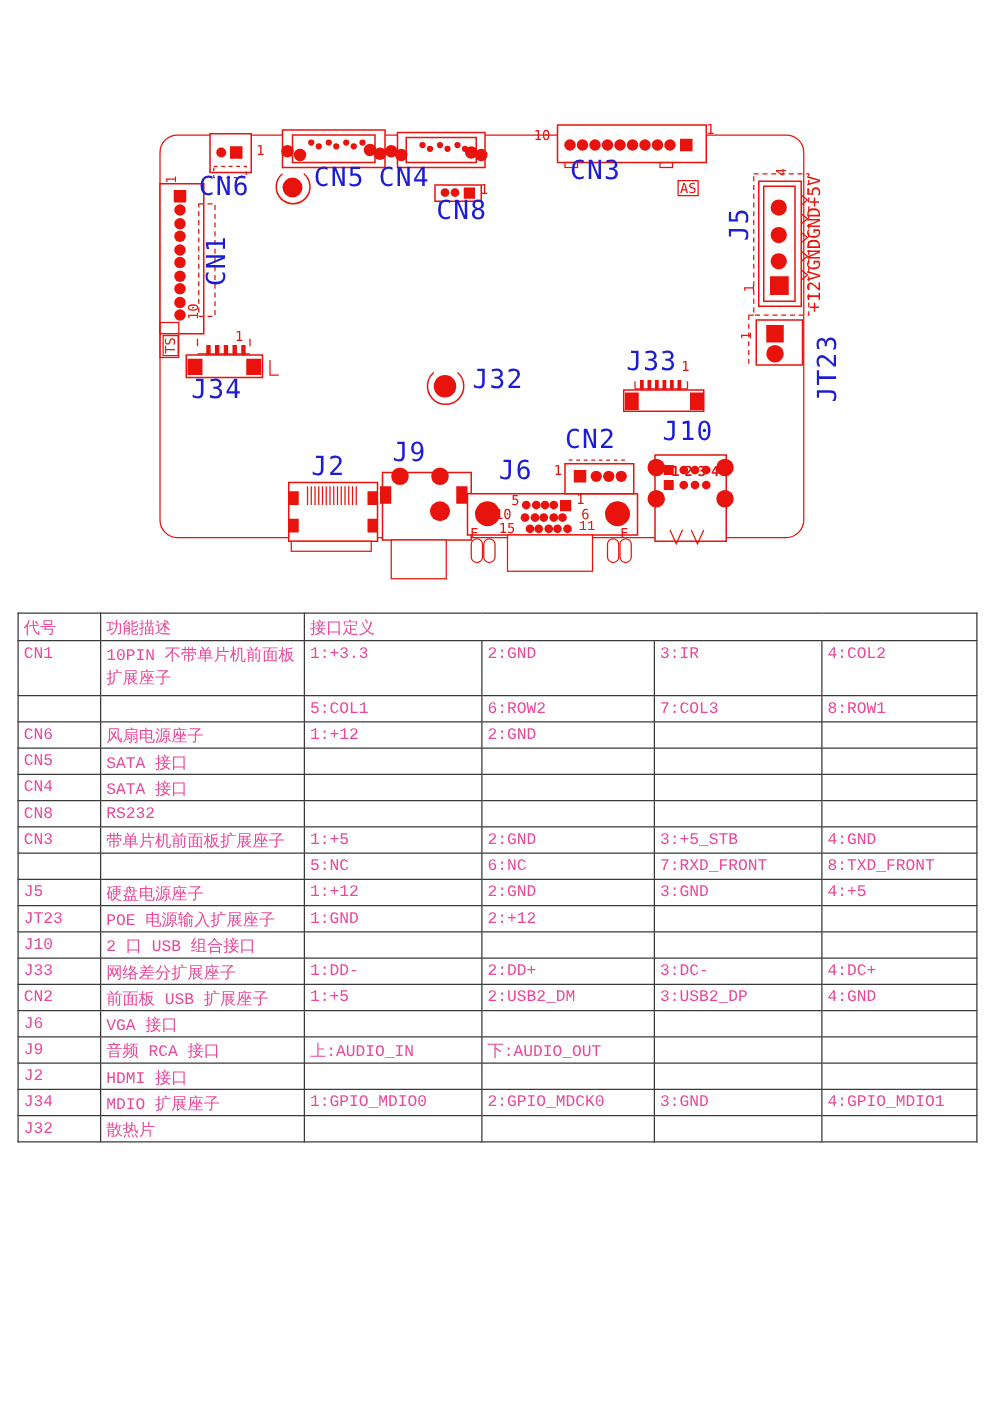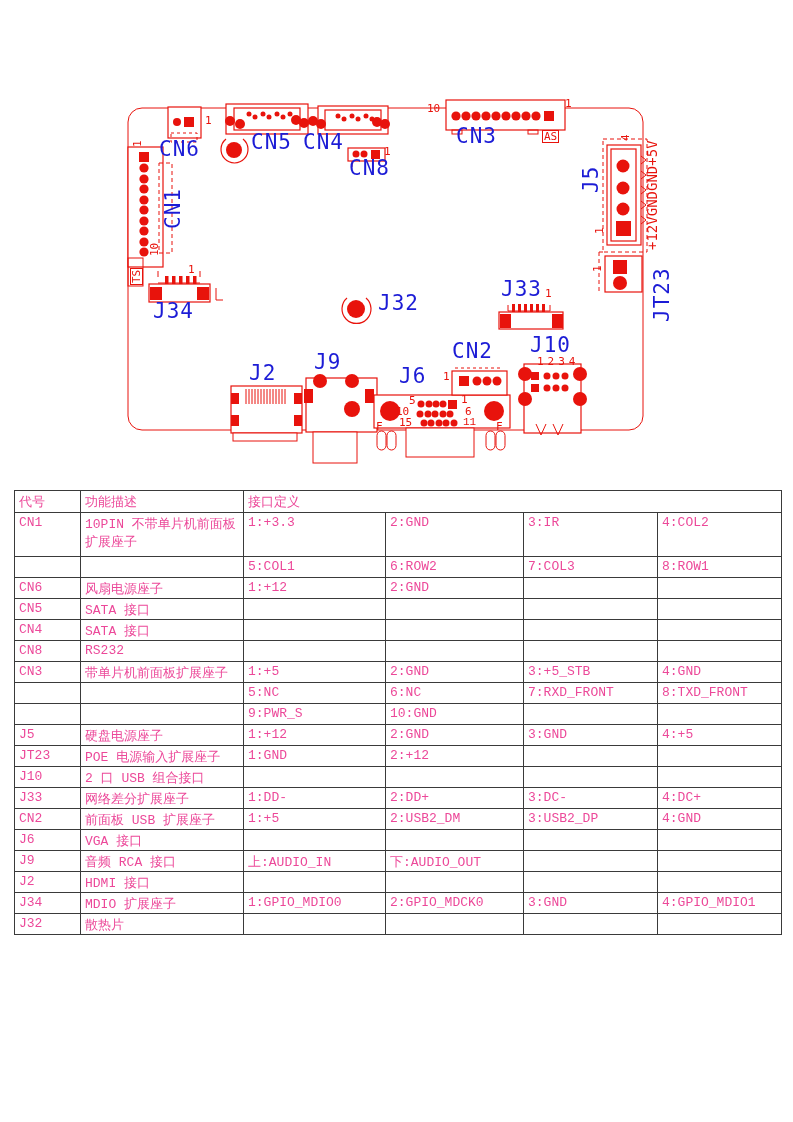--- a/index.html
+++ b/index.html
@@ -273,29 +273,29 @@
       <span class="ann b" style="left: 399px; top: 366px;">J6</span>
       <span class="ann b" style="left: 452px; top: 341px;">CN2</span>
       <span class="ann b" style="left: 530px; top: 335px;">J10</span>
       <span class="ann r v" style="left: 132px; top: 147px;">1</span>
       <span class="ann r v" style="left: 149px; top: 256px;">10</span>
       <span class="ann r bx v" style="left: 130px; top: 285px;">TS</span>
       <span class="ann r" style="left: 205px; top: 115px;">1</span>
       <span class="ann r" style="left: 384px; top: 146px;">1</span>
       <span class="ann r" style="left: 427px; top: 103px;">10</span>
       <span class="ann r" style="left: 565px; top: 98px;">1</span>
-      <span class="ann r bx" style="left: 542px; top: 130px;">AS</span>
+      <span class="ann r bx" style="left: 542px; top: 144px;">AS</span>
       <span class="ann r v" style="left: 620px; top: 141px;">4</span>
       <span class="ann r v" style="left: 594px; top: 234px;">1</span>
       <span class="ann rm v" style="left: 645px; top: 250px;">+12VGNDGND+5V</span>
       <span class="ann r v" style="left: 592px; top: 272px;">1</span>
       <span class="ann r" style="left: 188px; top: 264px;">1</span>
       <span class="ann r" style="left: 545px; top: 288px;">1</span>
       <span class="ann r" style="left: 443px; top: 371px;">1</span>
-      <span class="ann r sp" style="left: 537px; top: 356px;">1234</span>
+      <span class="ann r sp" style="left: 537px; top: 372px; font-weight: bold;">1234</span>
       <span class="ann r" style="left: 409px; top: 395px;">5</span>
       <span class="ann r" style="left: 461px; top: 394px;">1</span>
       <span class="ann r" style="left: 396px; top: 406px;">10</span>
       <span class="ann r" style="left: 465px; top: 406px;">6</span>
       <span class="ann r" style="left: 399px; top: 417px;">15</span>
       <span class="ann r" style="left: 463px; top: 417px; font-family: Liberation Mono, monospace;">11</span>
       <span class="ann r" style="left: 376px; top: 421px;">F</span>
       <span class="ann r" style="left: 496px; top: 421px;">F</span>
     </div>
 </div>
@@ -375,28 +375,20 @@
       </tr>
       <tr>
         <td></td>
         <td></td>
         <td>5:NC</td>
         <td>6:NC</td>
         <td>7:RXD_FRONT</td>
         <td>8:TXD_FRONT</td>
       </tr>
       <tr>
-        <td></td>
-        <td></td>
-        <td>9:PWR_S</td>
-        <td>10:GND</td>
-        <td></td>
-        <td></td>
-      </tr>
-      <tr>
         <td>J5</td>
         <td>硬盘电源座子</td>
         <td>1:+12</td>
         <td>2:GND</td>
         <td>3:GND</td>
         <td>4:+5</td>
       </tr>
       <tr>
         <td>JT23</td>
         <td>POE 电源输入扩展座子</td>

